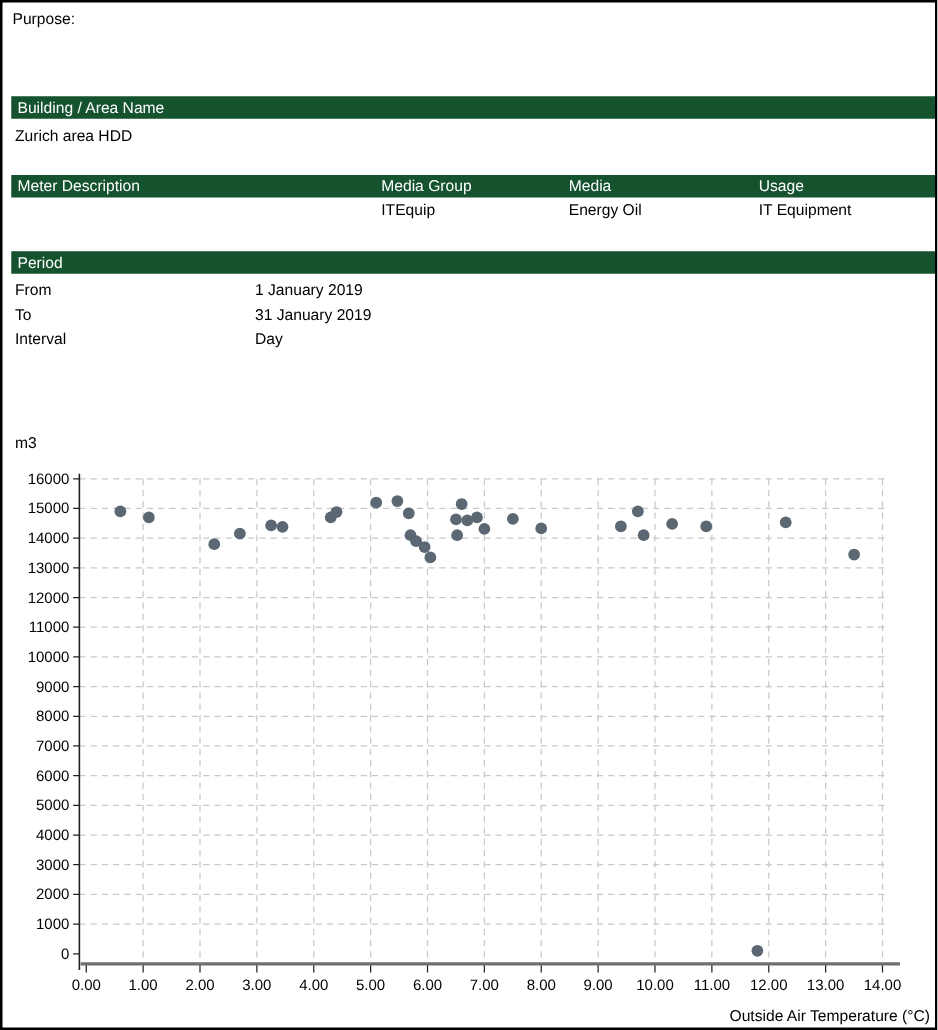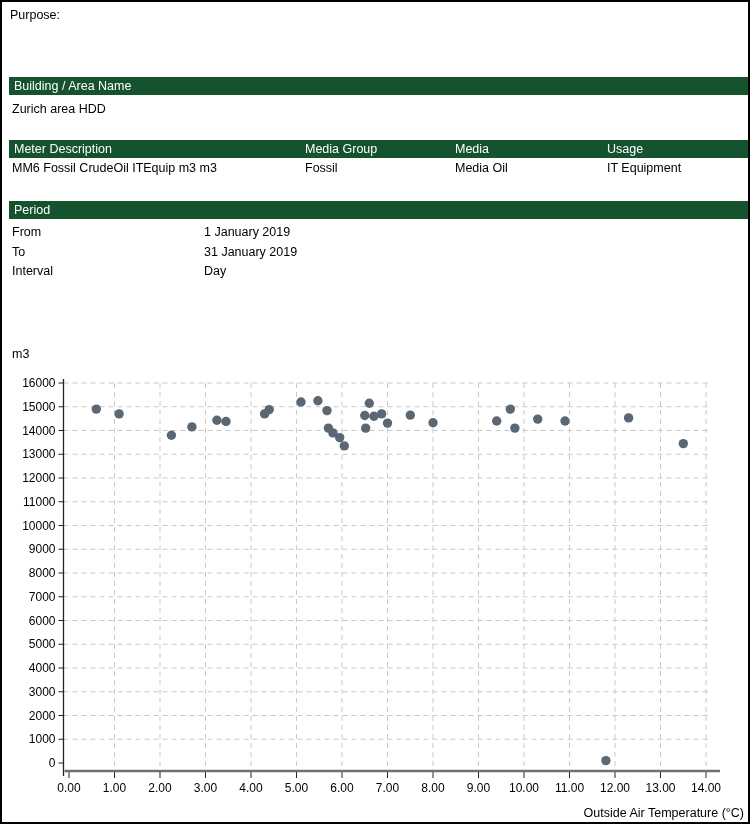--- a/index.html
+++ b/index.html
@@ -41,23 +41,22 @@
   </div>
   <div class="abs t building-name">Zurich area HDD</div>
 
   <div class="bar bar2">
     <span class="cell hc0">Meter Description</span>
     <span class="cell hc1">Media Group</span>
     <span class="cell hc2">Media</span>
     <span class="cell hc3">Usage</span>
   </div>
   <div class="abs t meter-row">
-    <span class="cell vc0">MM6 Fossil CrudeOil ITEquip m3 m3</span>
-    <span class="cell vc1">Fossil</span>
-    <span class="cell vc2">Media Oil</span>
+    <span class="cell vc1">ITEquip</span>
+    <span class="cell vc2">Energy Oil</span>
     <span class="cell vc3">IT Equipment</span>
   </div>
 
   <div class="bar bar3">
     <span class="bar-label">Period</span>
   </div>
   <div class="abs t period-row pr0">
     <span class="p-label">From</span>
     <span class="p-value">1 January 2019</span>
   </div>

